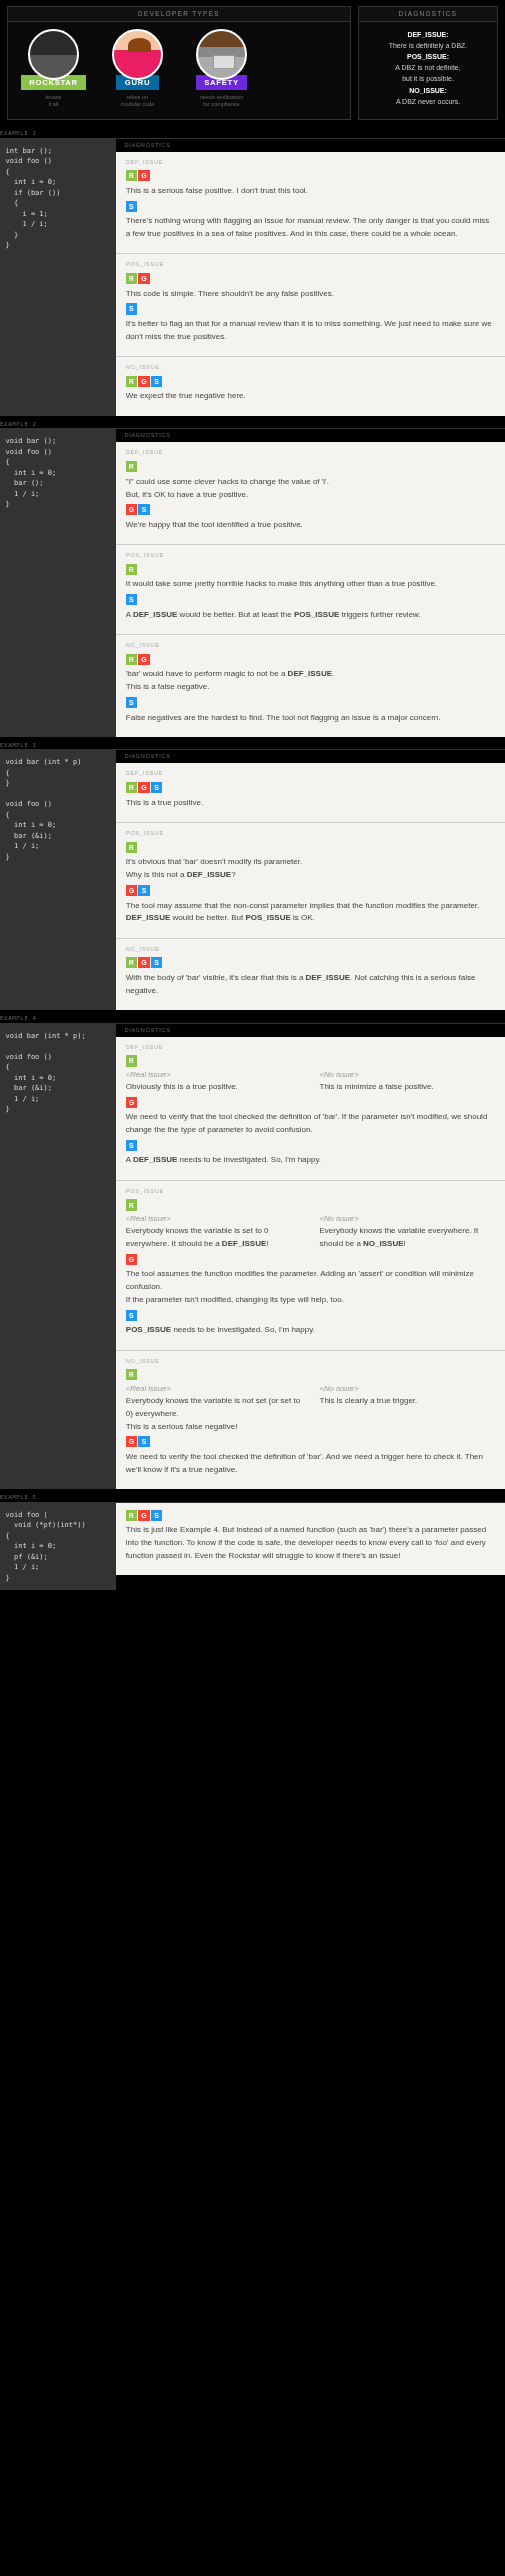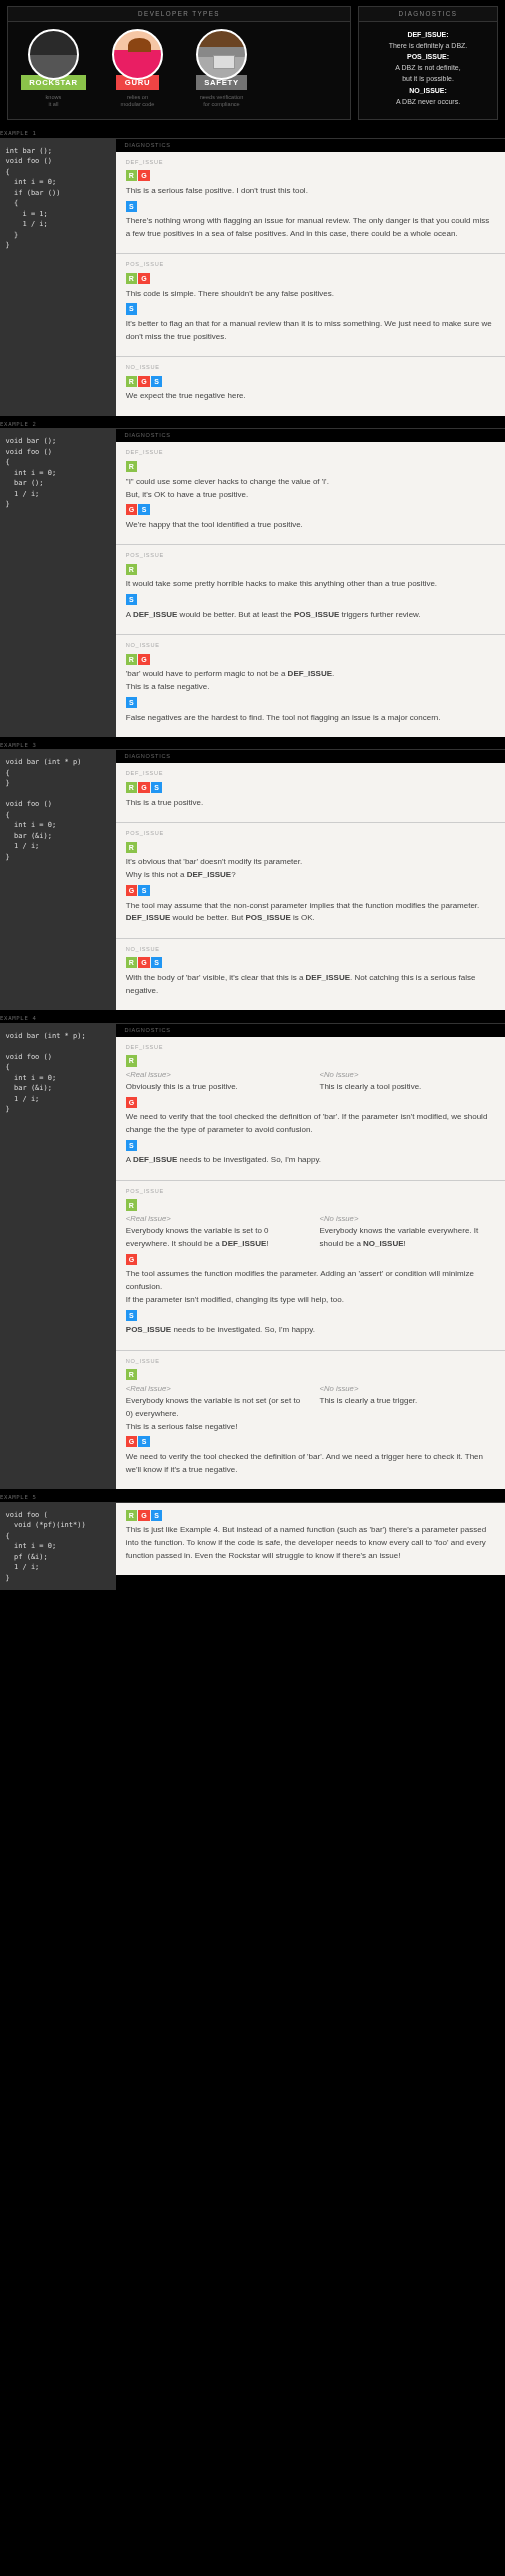--- a/index.html
+++ b/index.html
@@ -11,22 +11,22 @@
 .dev-row{display:flex;justify-content:flex-start;padding:7px 3.5px 9.8px}
 .dev{display:flex;flex-direction:column;align-items:center;width:84px}
 .avatar{width:51px;height:51px;border-radius:50%;border:2.1px solid #fff;position:relative;overflow:hidden}
 .av-r{background:linear-gradient(#2a2a2a 50%,#555 50%)}
 .av-g{background:linear-gradient(#f5c6a5 40%,#e91e63 40%)}
 .av-s{background:linear-gradient(#6b4423 35%,#888 35% 55%,#aaa 55%)}
 .av-g::after{content:"";position:absolute;top:7px;left:14px;width:22.5px;height:14px;background:#8b4513;border-radius:50% 50% 0 0}
 .av-s::after{content:"";position:absolute;bottom:8.4px;left:15.4px;width:19.7px;height:12.6px;background:#ddd;border:0.7px solid #999}
 .badge{color:#fff;font-size:7.7px;font-weight:bold;padding:2.8px 8.4px;letter-spacing:0.7px;margin-top:-4.2px}
 .b-r{background:#8bc34a}
-.b-g{background:#ef4444}
-.b-s{background:#737373}
+.b-g{background:#0369a1}
+.b-s{background:#6d28d9}
 .dev-sub{font-size:5.6px;color:#666;text-align:center;margin-top:4.2px;line-height:1.3}
 .diag-defs{padding:7px 8.4px;font-size:7px;color:#ccc;line-height:1.6;text-align:center}
 .diag-defs b{color:#fff;font-weight:bold}
 .example{display:flex;border-top:1.4px solid #333}
 .code-col{width:116px;background:#333;color:#ddd;font-family:Menlo,Consolas,monospace;font-size:7px;padding:7px 5.6px;line-height:1.5;white-space:pre;position:relative}
 .ex-label{position:absolute;top:-9.8px;left:0;font-size:5.6px;letter-spacing:0.7px;color:#666;background:#000;padding:0}
 .diag-label{font-size:5.6px;letter-spacing:0.7px;color:#666;padding:2.8px 0 4.2px 8.4px;background:#000}
 .diag-col{flex:1;background:#f5f3f0;color:#333}
 .diag-block{border-top:0.7px solid #ccc;padding:7px 9.8px 9.8px}
 .diag-block:first-child{border-top:none}
@@ -253,21 +253,21 @@
     <div class="tags">
               <span class="tag tR">R</span>
             </div>
     <div class="twocol">
      <div>
                 <div class="colhdr">&lt;Real issue&gt;</div>
                 <div class="diag-text">Obviously this is a true positive.</div>
               </div>
      <div>
                 <div class="colhdr">&lt;No issue&gt;</div>
-                <div class="diag-text">This is clearly a tool positive.</div>
+                <div class="diag-text">This is minimize a false positive.</div>
               </div>
     </div>
     <div class="tags">
               <span class="tag tG">G</span>
             </div>
     <div class="diag-text">We need to verify that the tool checked the definition of 'bar'.  If the parameter isn't modified, we should change the the type of parameter to avoid confusion.</div>
     <div class="tags">
               <span class="tag tS">S</span>
             </div>
     <div class="diag-text">A <span class="bold-word">DEF_ISSUE</span> needs to be investigated. So, I'm happy.</div>

